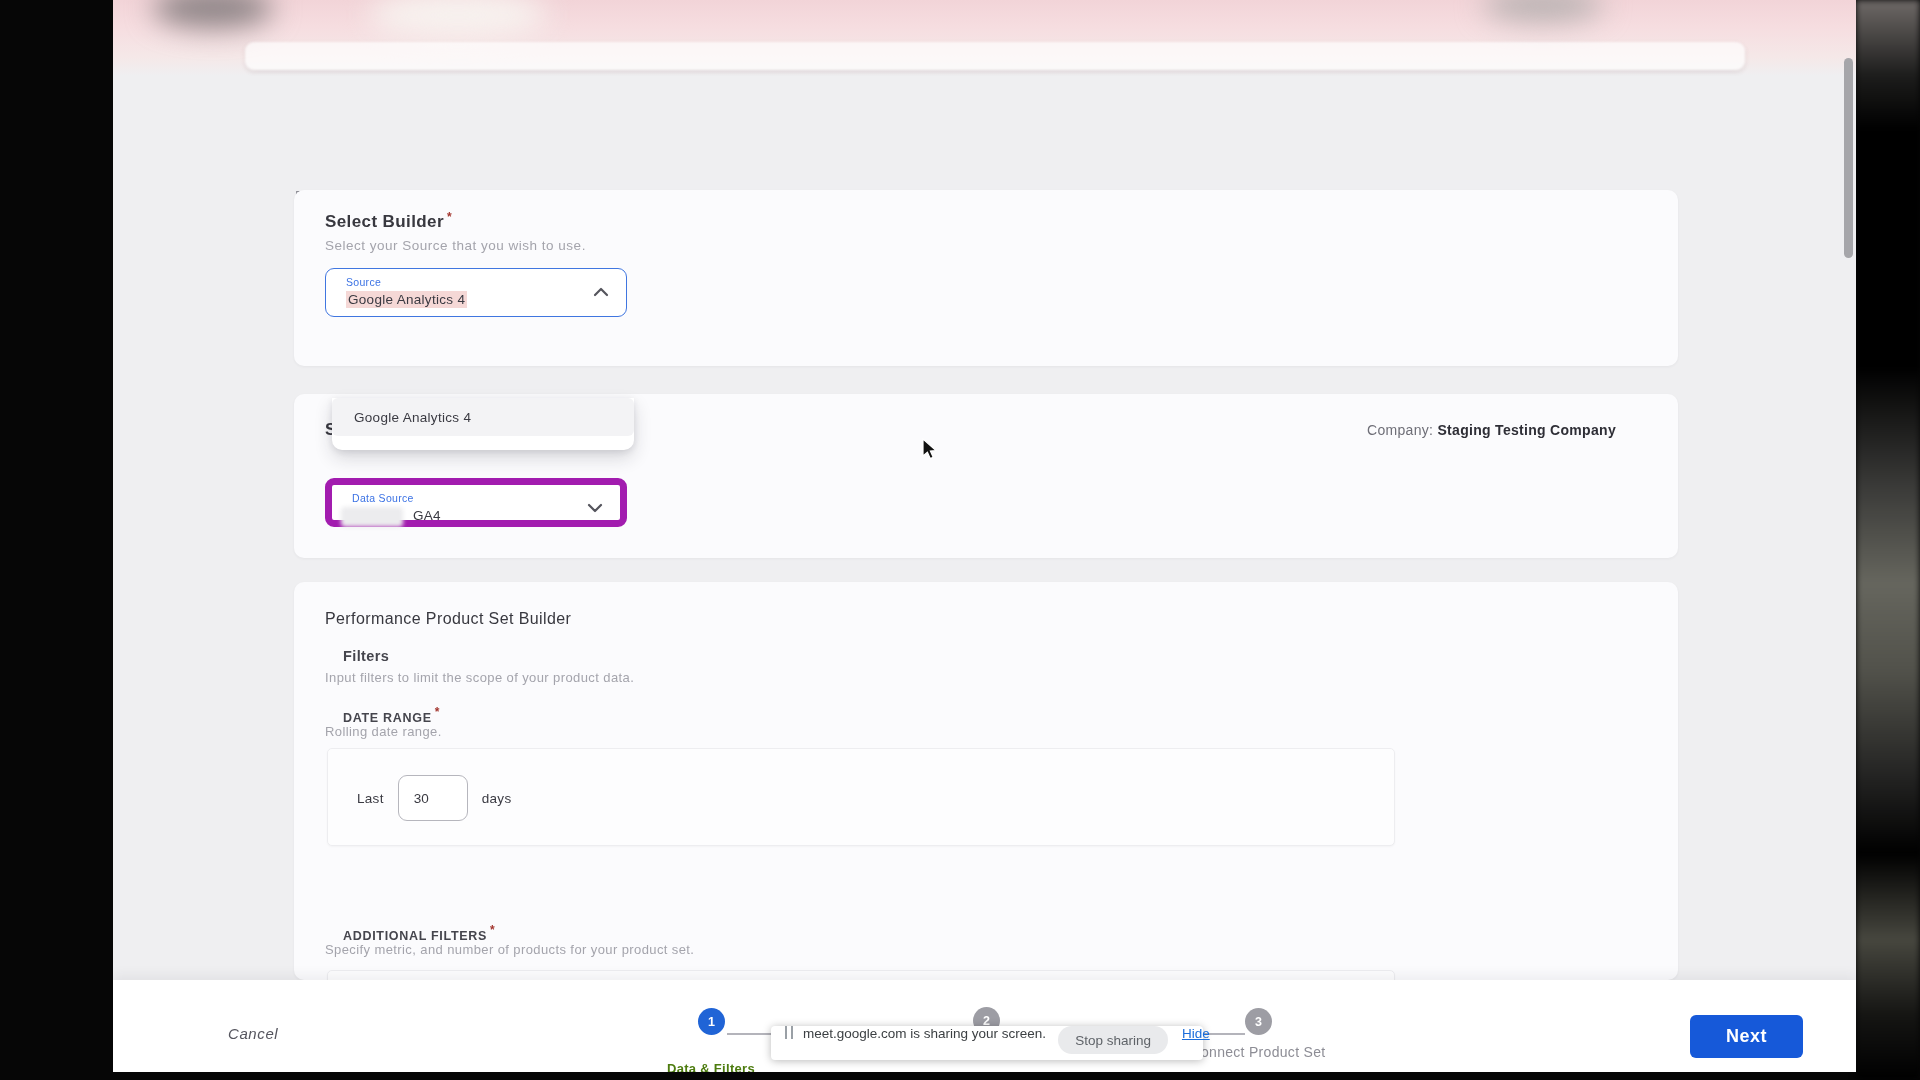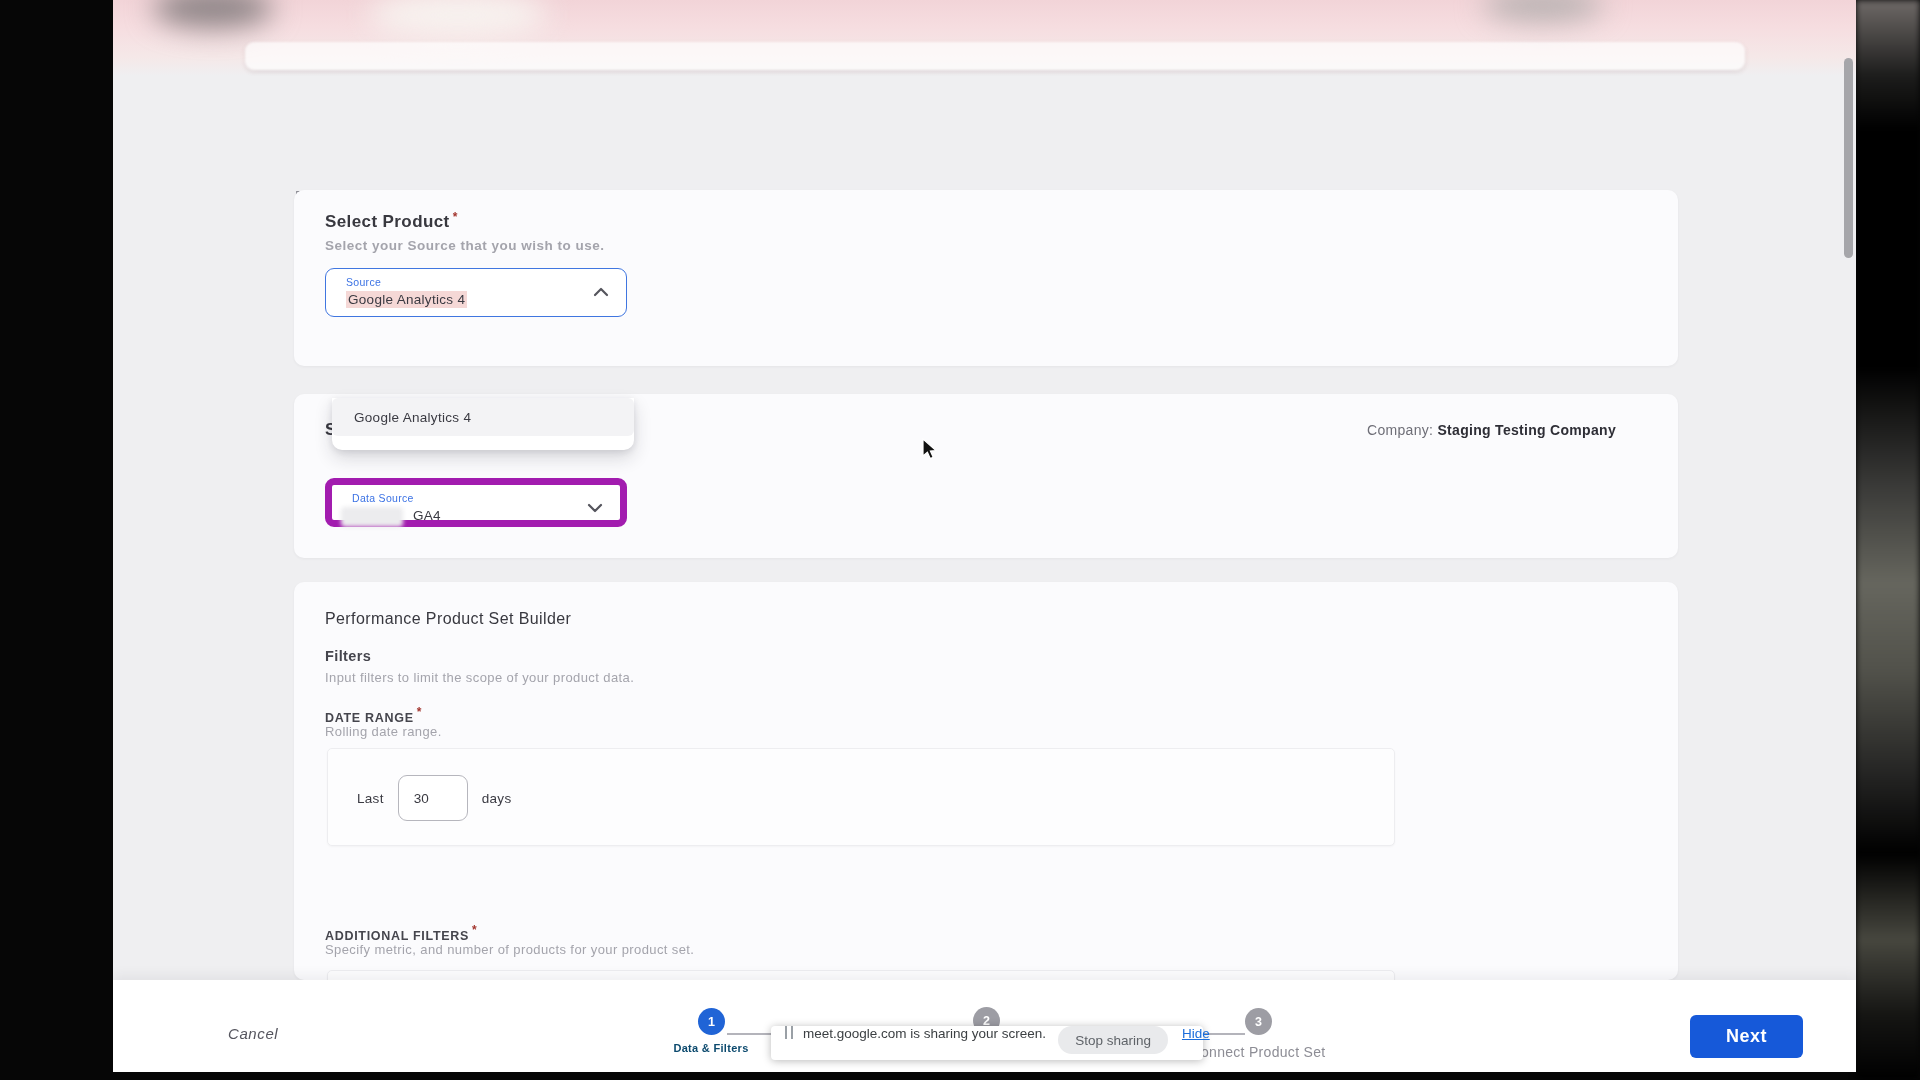--- a/index.html
+++ b/index.html
@@ -24,59 +24,59 @@
 
   .page-body{position:absolute;left:0;top:76px;width:1743px;height:904px;}
 
   .breadcrumb{position:absolute;left:182px;top:112px;font-size:13.5px;color:#8c8c94;letter-spacing:.4px;}
   .page-title{position:absolute;left:181px;top:134px;font-size:22.5px;font-weight:bold;color:#27272e;letter-spacing:.4px;}
 
   .card{position:absolute;left:181px;width:1384px;background:#fbfbfd;border-radius:10px;
     box-shadow:0 1px 3px rgba(40,40,55,.05);}
   .card-heading{position:absolute;left:31px;font-size:17px;font-weight:600;color:#38383f;letter-spacing:.4px;}
   .req{color:#a3362f;font-size:12px;vertical-align:6px;margin-left:3px;}
-  .card-desc{position:absolute;left:31px;font-size:13.5px;color:#a4a4ac;letter-spacing:.5px;font-weight:bold;}
+  .card-desc{position:absolute;left:31px;font-size:13.5px;color:#a4a4ac;letter-spacing:.5px;}
 
   .field{position:absolute;left:31px;width:302px;height:49px;background:#fff;border-radius:9px;}
   .field.focused{border:1.6px solid #4076e0;}
   .field.normal{border:7px solid #a21caf;}
   .field-label{position:absolute;left:20px;top:7px;font-size:10.5px;color:#3b72e4;letter-spacing:.3px;}
   .field-value{position:absolute;left:20px;top:23px;font-size:13.5px;color:#3a3a42;letter-spacing:.3px;}
   .field-value .selhl{background:#f5d8d6;padding:1px 2px;}
   .chevron{position:absolute;right:16px;top:16px;width:18px;height:14px;}
 
   .redacted{position:absolute;left:9px;top:22px;width:62px;height:20px;background:#ececee;border-radius:4px;filter:blur(2px);}
 
   .dropdown-menu{position:absolute;left:219px;top:322px;width:302px;height:52px;background:#fff;
     border-radius:0 0 10px 10px;box-shadow:0 8px 18px rgba(30,30,45,.16),0 2px 6px rgba(30,30,45,.10);z-index:30;}
   .dropdown-option{position:absolute;left:0;top:0;width:302px;height:38px;background:#f3f3f5;border-radius:6px;
     display:flex;align-items:center;padding-left:22px;font-size:13.5px;color:#3a3a42;letter-spacing:.3px;}
 
   .company-line{position:absolute;right:62px;top:28px;font-size:14px;letter-spacing:.3px;color:#6e6e77;}
   .company-line b{color:#2e2e36;font-weight:bold;}
 
-  .sub-label{position:absolute;left:31px;font-size:12.5px;font-weight:600;color:#45454d;letter-spacing:.7px;}
+  .sub-label{position:absolute;left:49px;font-size:12.5px;font-weight:600;color:#45454d;letter-spacing:.7px;}
   .sub-desc{position:absolute;left:31px;font-size:13px;color:#a4a4ac;letter-spacing:.4px;}
 
   .inner-panel{position:absolute;left:33px;width:1068px;background:#fdfdfe;border:1px solid #ededf0;
     border-radius:5px;box-shadow:0 1px 2px rgba(40,40,55,.04);}
   .dr-row{position:absolute;left:29px;top:26px;display:flex;align-items:center;}
   .dr-text{font-size:13.5px;color:#3a3a42;letter-spacing:.3px;}
   .dr-input{width:70px;height:46px;margin:0 14px;border:1px solid #b6b6bd;border-radius:9px;
     font-size:13.5px;color:#3a3a42;padding-left:15px;background:#fff;outline:none;}
 
   .footer{position:absolute;left:0;top:980px;width:1743px;height:92px;background:#fff;
     box-shadow:0 -4px 12px rgba(40,40,55,.07);z-index:20;}
   .cancel-btn{position:absolute;left:115px;top:45px;font-size:15px;color:#55555e;letter-spacing:.6px;cursor:pointer;font-style:italic;}
   .step-circle{position:absolute;width:27px;height:27px;border-radius:50%;color:#fff;font-size:12.5px;
     display:flex;align-items:center;justify-content:center;font-weight:600;}
   .step-blue{background:#2064d6;}
   .step-gray{background:#9d9da4;}
   .step-line{position:absolute;height:2px;background:#b4b4bb;top:53px;}
-  .step-label-active{position:absolute;font-size:11px;font-weight:bold;color:#0c4a6e;letter-spacing:.3px;text-align:center;}
+  .step-label-active{position:absolute;font-size:13px;font-weight:bold;color:#4d7c0f;letter-spacing:.3px;text-align:center;margin-top:19px;}
   .step-label-gray{position:absolute;font-size:14px;color:#8d8d95;letter-spacing:.3px;text-align:center;}
   .next-btn{position:absolute;left:1577px;top:35px;width:113px;height:43px;background:#1659d9;border:none;
     border-radius:6px;color:#fff;font-size:18px;font-weight:bold;letter-spacing:.5px;cursor:pointer;}
 
   .share-banner{position:absolute;left:658px;top:1026px;width:432px;height:34px;background:#fff;border-radius:4px;
     box-shadow:0 1px 8px rgba(0,0,0,.28);display:flex;align-items:flex-start;z-index:40;padding:0 10px 0 14px;}
   .pause-icon{width:8px;height:13px;border-left:2px solid #9aa0a6;border-right:2px solid #9aa0a6;margin-right:10px;flex:0 0 auto;}
   .banner-msg{font-size:13.5px;color:#3c4043;white-space:nowrap;}
   .stop-pill{margin-left:12px;background:#e9eaec;border:none;border-radius:16px;height:28px;padding:0 17px;
     font-size:13.5px;color:#5f6368;white-space:nowrap;cursor:pointer;}
@@ -102,21 +102,21 @@
       <div class="chrome-toolbar"></div>
     </div>
 
     <div class="page-body">
 
       <div class="breadcrumb">Performance Product Sets</div>
       <div class="page-title">Lauren_PPS_Demo</div>
 
       <div class="card" style="top:114px;height:176px;">
         <div class="card-heading" style="top:20px;">
-          <span>Select Product</span><span class="req">*</span>
+          <span>Select Builder</span><span class="req">*</span>
         </div>
         <div class="card-desc" style="top:48px;">Select your Source that you wish to use.</div>
         <div class="field focused" style="top:78px;">
           <div class="field-label">Source</div>
           <div class="field-value"><span class="selhl">Google Analytics 4</span></div>
           <svg class="chevron" viewBox="0 0 18 14">
             <polyline points="3,10 9,4 15,10" fill="none" stroke="#55555d" stroke-width="2.2" stroke-linecap="round" stroke-linejoin="round"></polyline>
           </svg>
         </div>
       </div>

